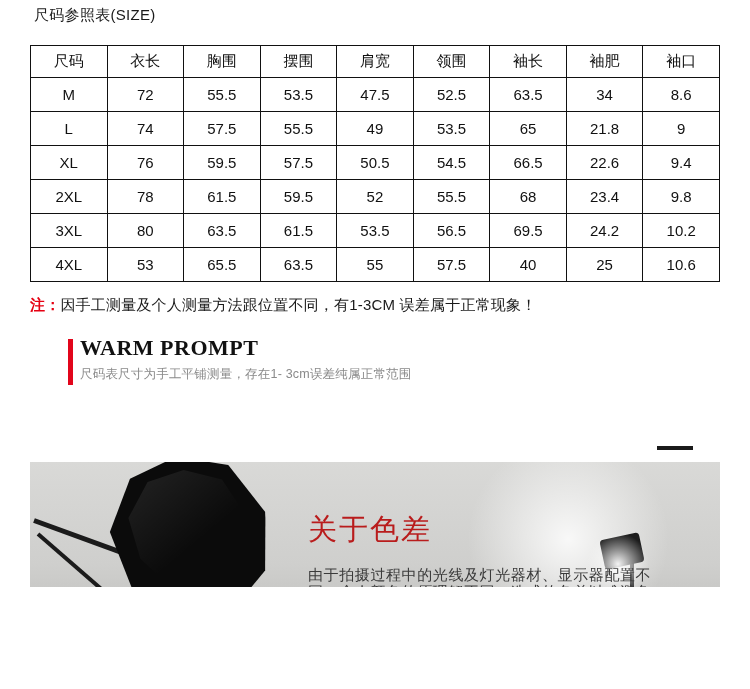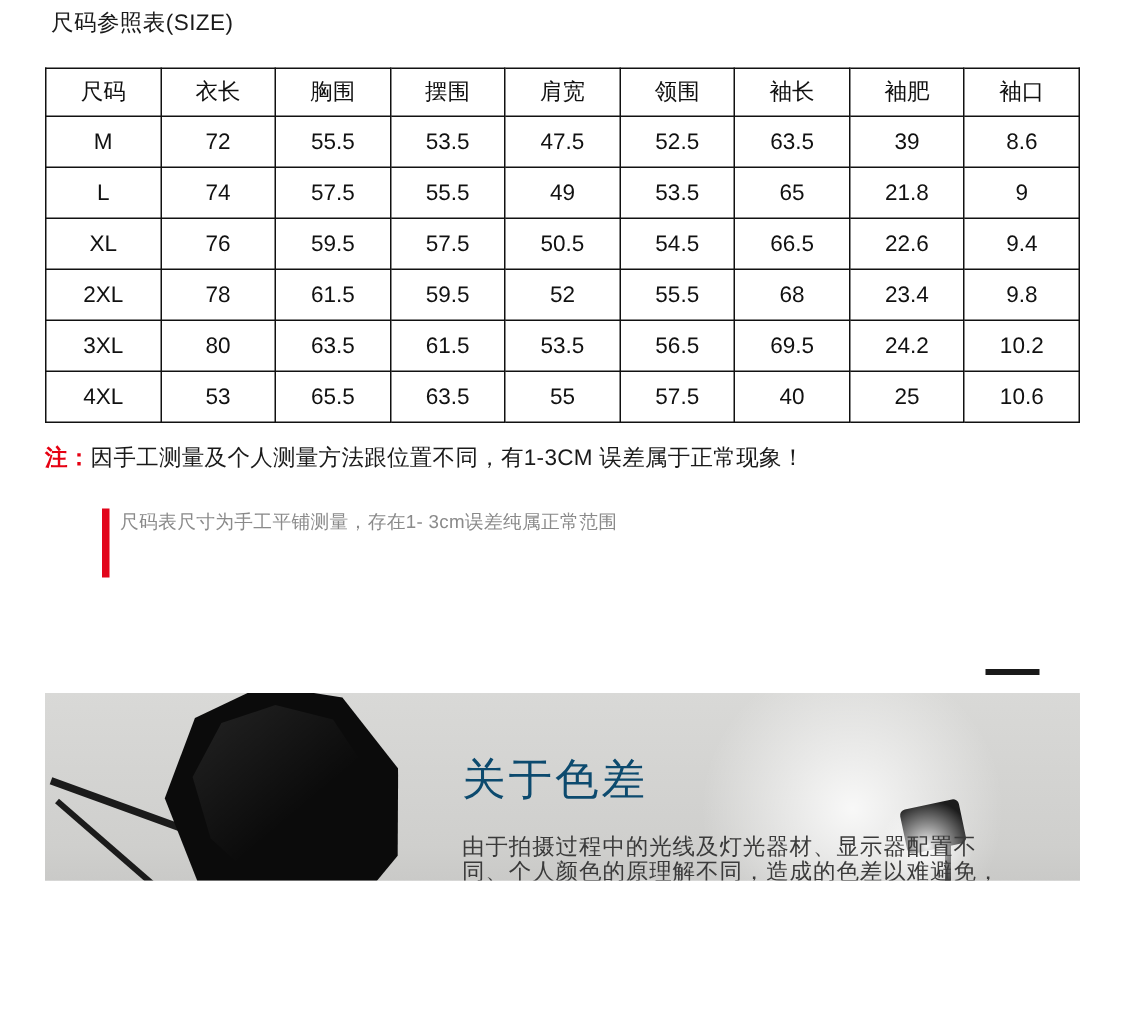--- a/index.html
+++ b/index.html
@@ -214,24 +214,24 @@
   }
 
   .banner-text {
     position: absolute;
     left: 278px;
     top: 36px;
     width: 360px;
   }
   .banner-h {
     font-size: 29px;
-    color: #0c4a6e;
+    color: #b91c1c;
     letter-spacing: 2px;
     font-weight: normal;
-    margin: 2px 0 16px 0;
+    margin: 12px 0 16px 0;
     font-family: "Liberation Sans", sans-serif;
   }
   .banner-p {
     font-size: 15px;
     line-height: 17px;
     color: #3a3a3a;
     letter-spacing: 0.6px;
   }
 </style>
 </head>
@@ -258,21 +258,21 @@
       </thead>
       <tbody>
         <tr>
           <td>M</td>
           <td>72</td>
           <td>55.5</td>
           <td>53.5</td>
           <td>47.5</td>
           <td>52.5</td>
           <td>63.5</td>
-          <td>39</td>
+          <td>34</td>
           <td>8.6</td>
         </tr>
         <tr>
           <td>L</td>
           <td>74</td>
           <td>57.5</td>
           <td>55.5</td>
           <td>49</td>
           <td>53.5</td>
           <td>65</td>
@@ -326,20 +326,21 @@
       </tbody>
     </table>
   </div>
 
   <div class="note">
     <span class="note-key">注：</span><span>因手工测量及个人测量方法跟位置不同，有1-3CM 误差属于正常现象！</span>
   </div>
 
   <div class="warm-block">
     <div class="warm-bar"></div>
+    <div class="warm-title">WARM PROMPT</div>
     <div class="warm-sub">尺码表尺寸为手工平铺测量，存在1- 3cm误差纯属正常范围</div>
   </div>
 
   <div class="dash"></div>
 
   <div class="banner">
     <div class="banner-bg"></div>
     <div class="boom boom1"></div>
     <div class="boom boom2"></div>
     <div class="softbox"></div>

